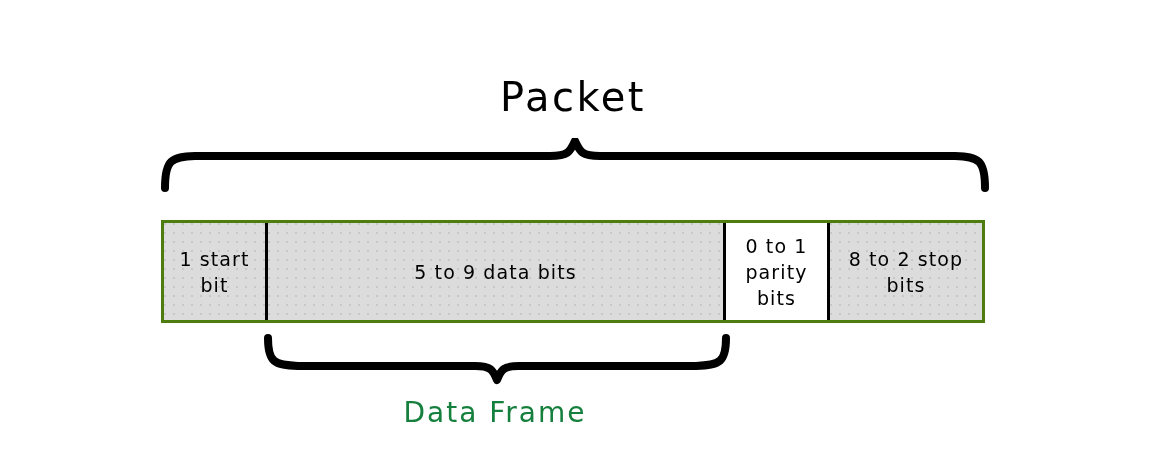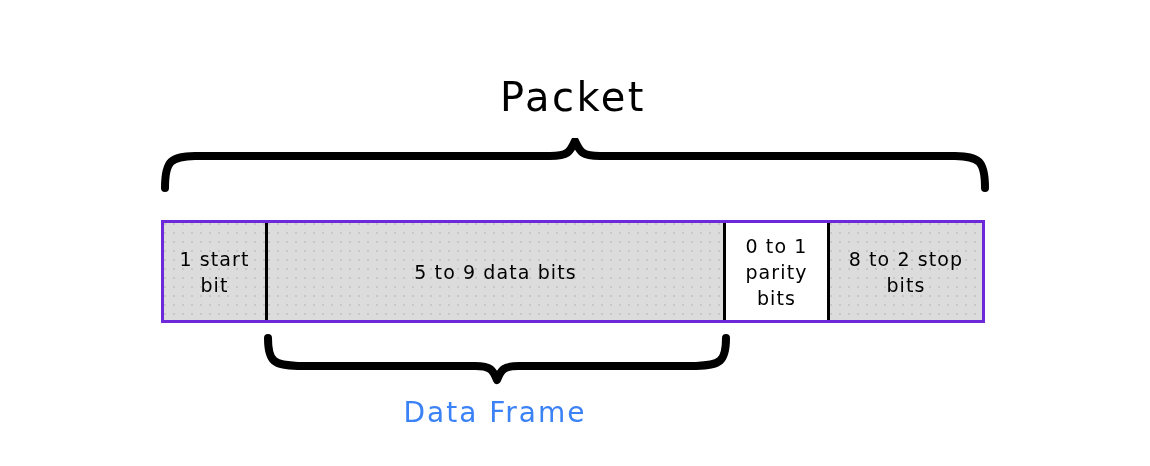--- a/index.html
+++ b/index.html
@@ -43,21 +43,21 @@
   #brace-packet { left: 150px; top: 138px; }
   #brace-dataframe { left: 255px; top: 332px; }
 
   
   #packet-bar {
     position: absolute;
     left: 161px;
     top: 220px;
     width: 824px;
     height: 103px;
-    border: 3px solid #6d28d9;
+    border: 3px solid #4d7c0f;
     box-sizing: border-box;
     display: flex;
     background: #86efac;
   }
   .field {
     position: relative;
     box-sizing: border-box;
     display: flex;
     align-items: center;
     justify-content: center;
@@ -88,21 +88,21 @@
   
   .dataframe-label {
     position: absolute;
     left: 265px;
     top: 396px;
     width: 460px;
     text-align: center;
     font-size: 28px;
     line-height: 34px;
     letter-spacing: 2px;
-    color: #3b82f6;
+    color: #15803d;
     font-family: "DejaVu Sans", sans-serif;
     white-space: nowrap;
   }
 </style>
 </head>
 <body>
 
 <div id="canvas">
 
   <div class="packet-title">

